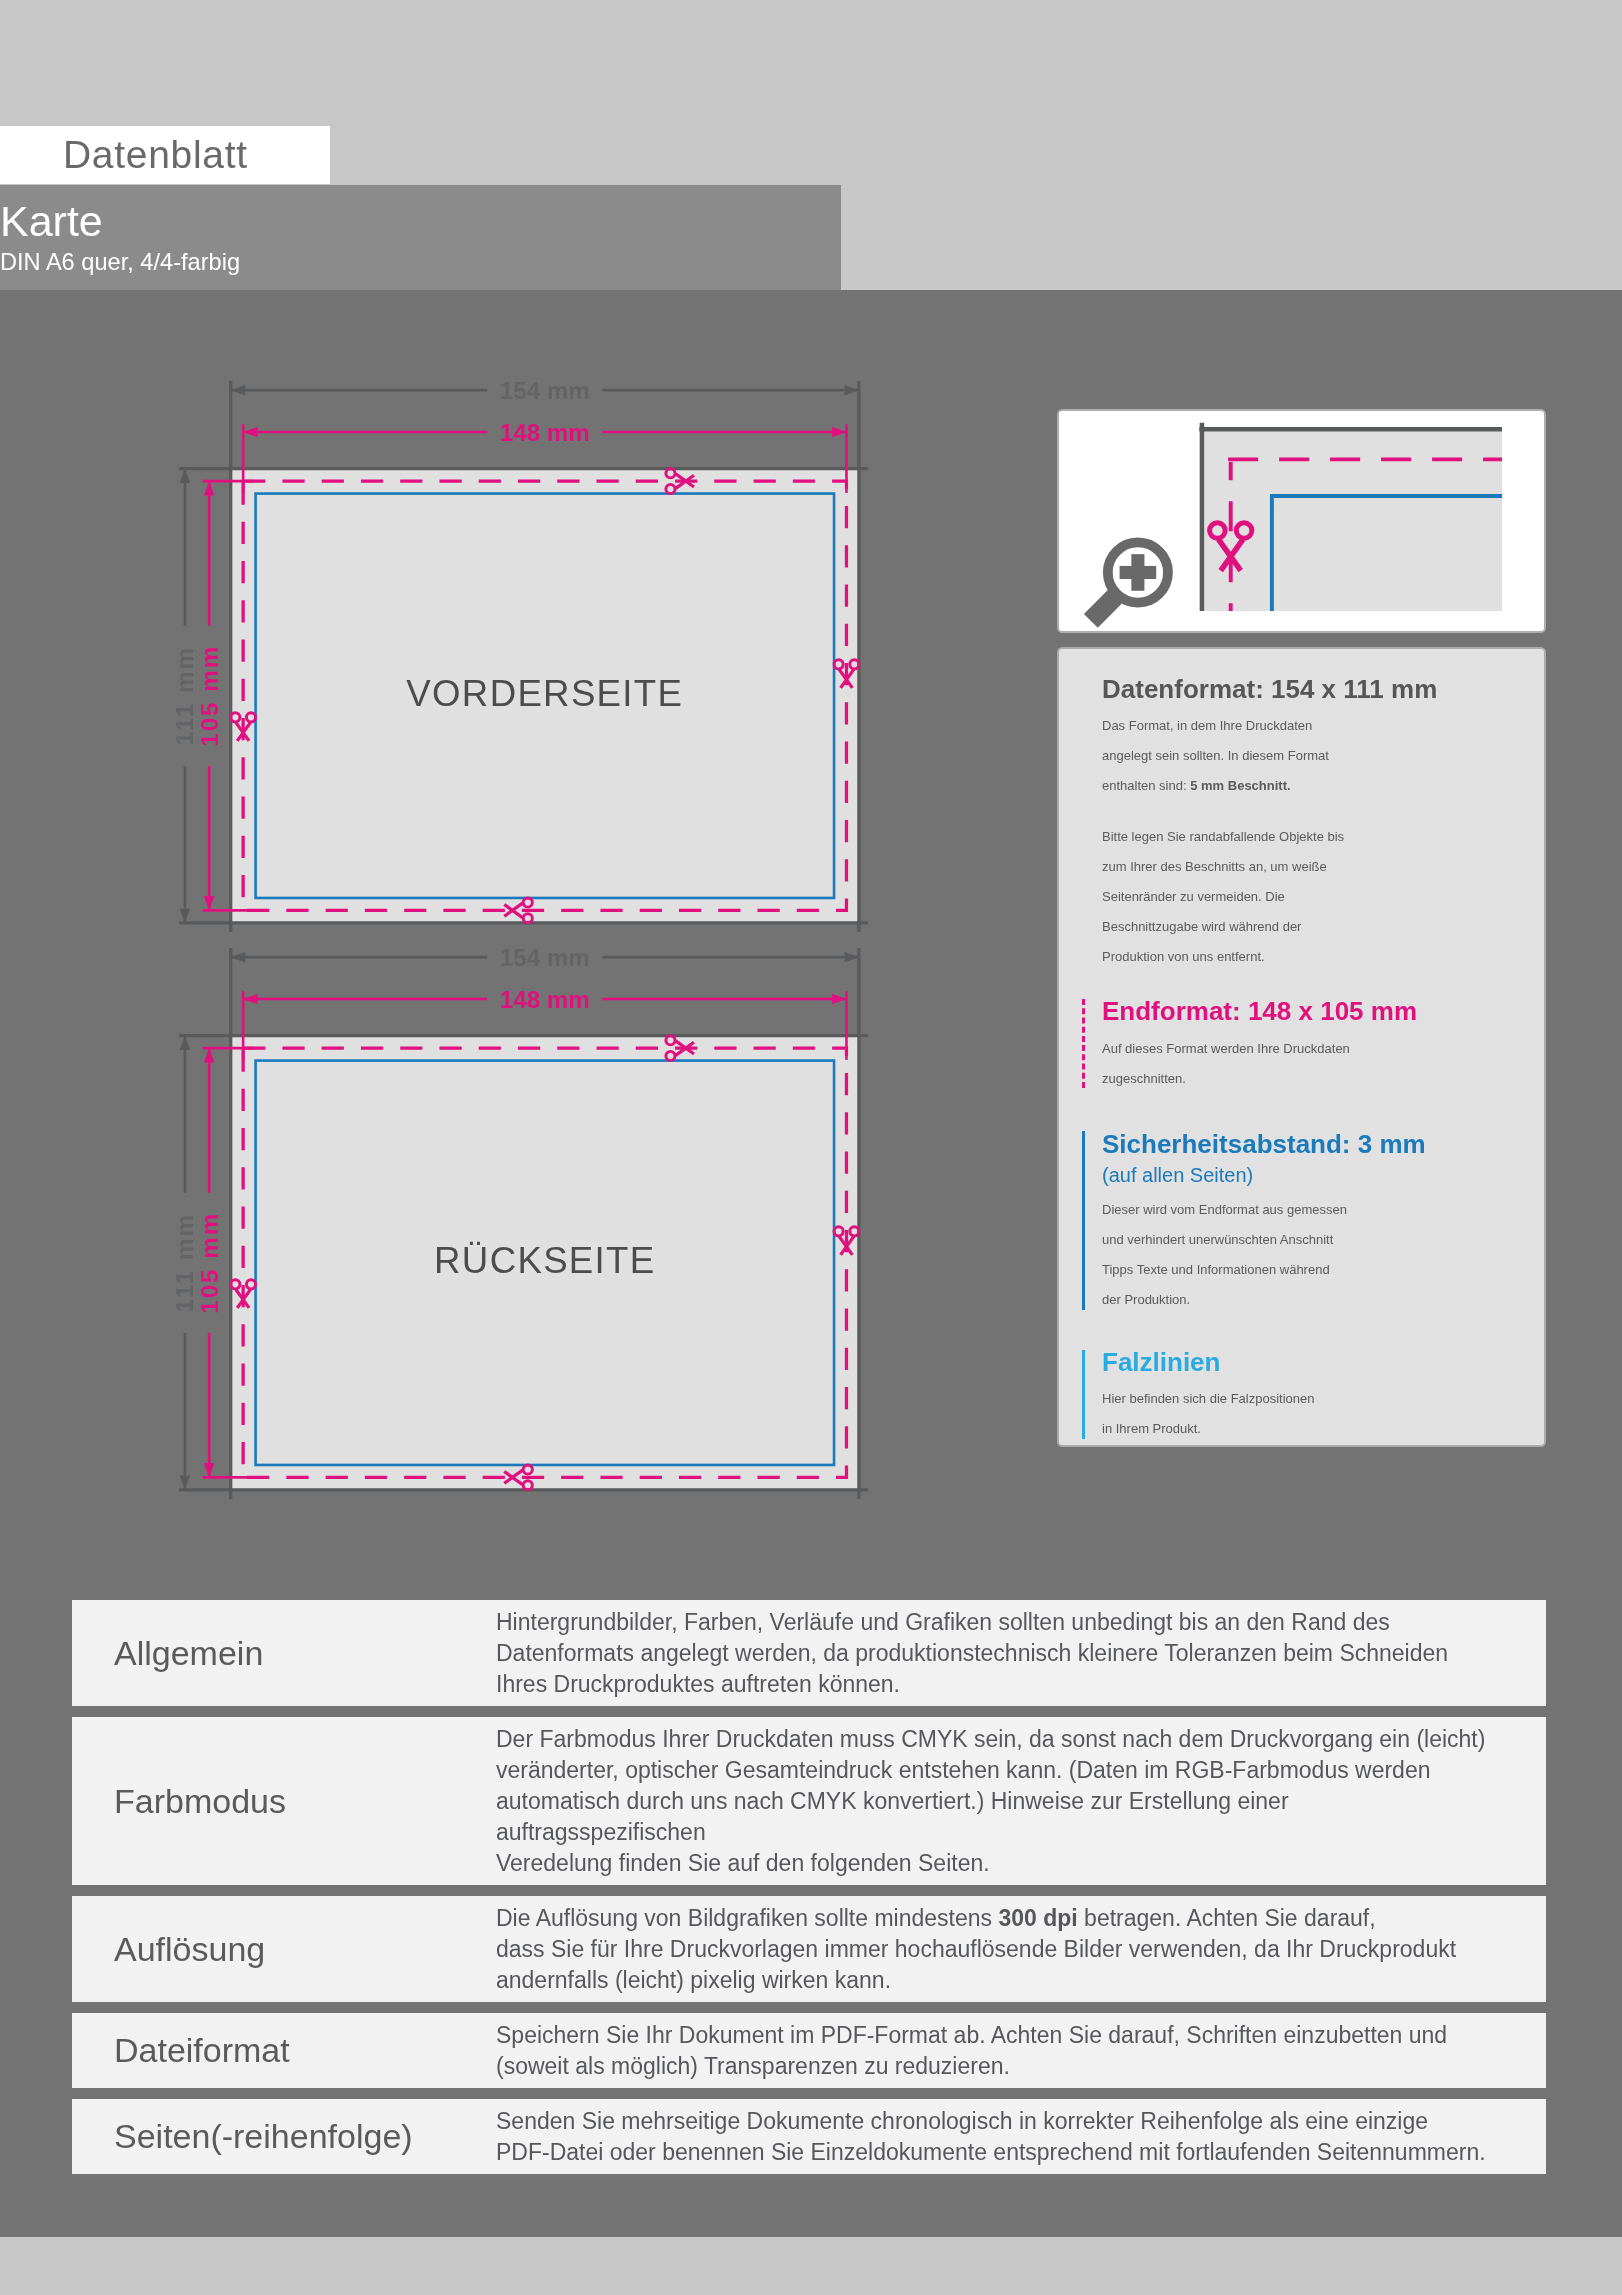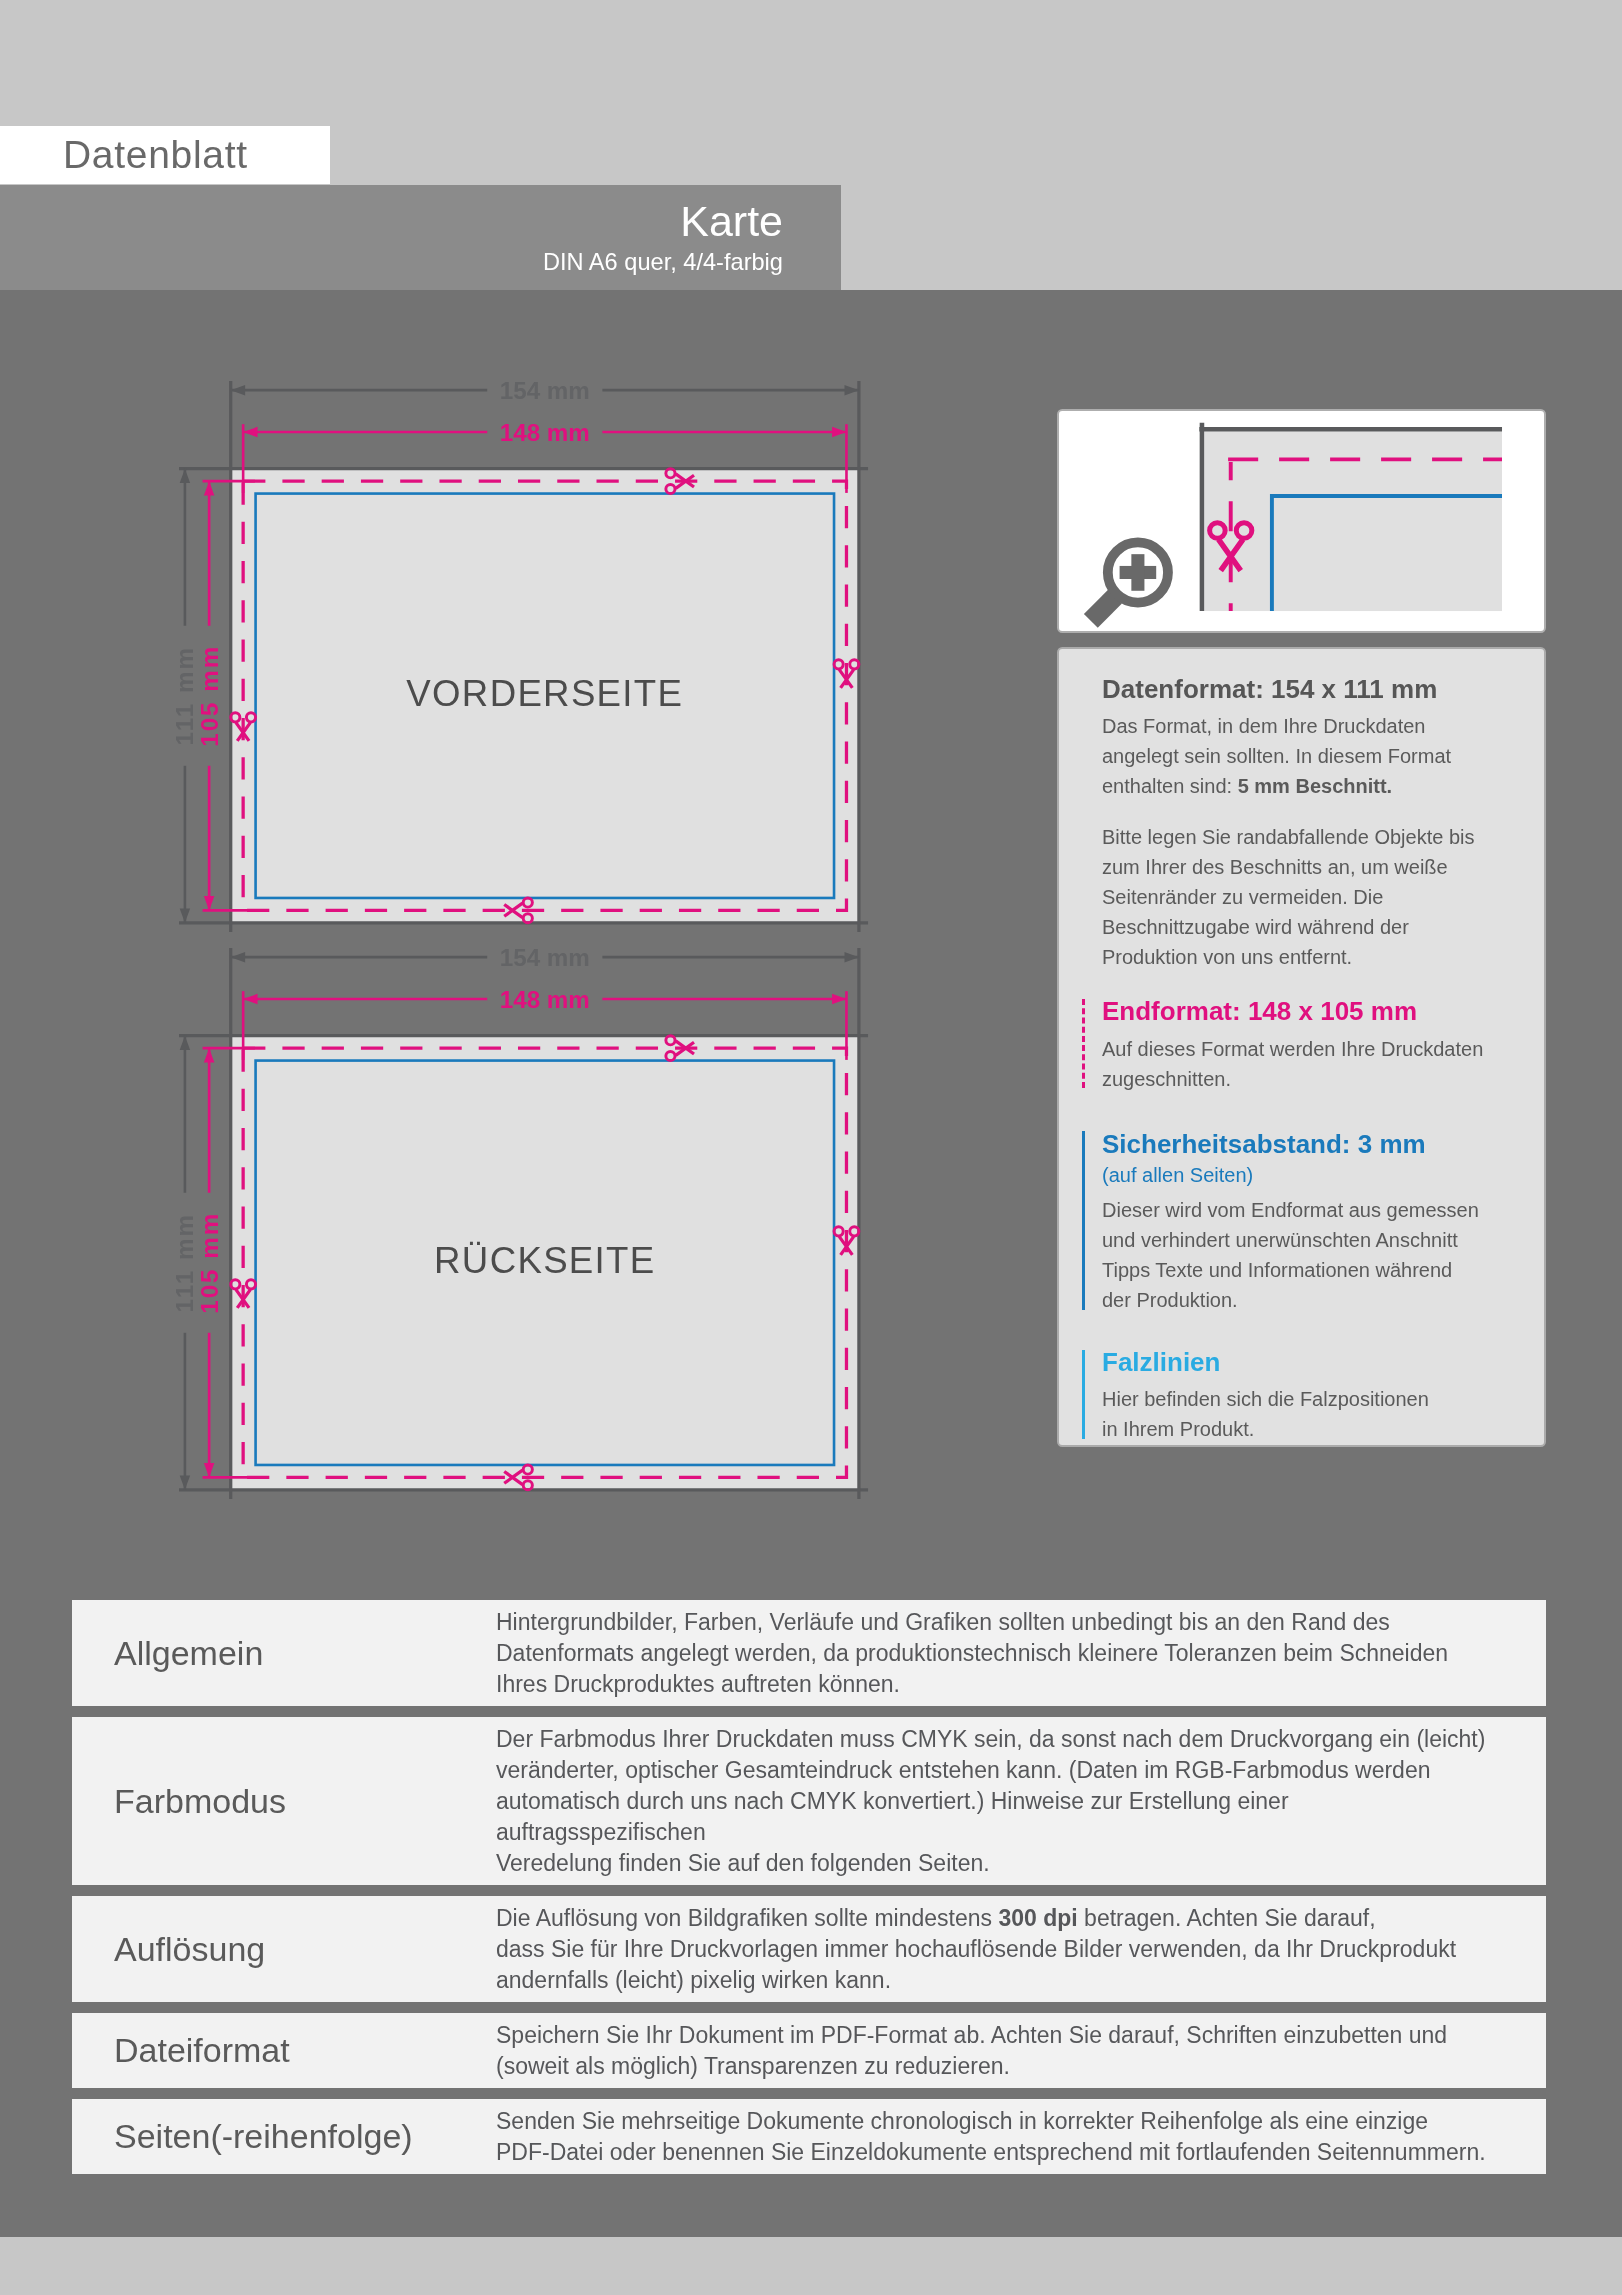--- a/index.html
+++ b/index.html
@@ -14,21 +14,21 @@
   }
   
   .band-top{position:absolute;left:0;top:0;width:1623px;height:290px;background:var(--band);}
   .datenblatt-box{
     position:absolute;left:0;top:126px;width:330px;height:58px;background:#ffffff;
     display:flex;align-items:center;padding-left:63px;
     font-size:39px;color:#696969;letter-spacing:0.7px;
   }
   .karte-bar{
     position:absolute;left:0;top:185px;width:841px;height:105px;background:var(--bar);
-    display:flex;flex-direction:column;align-items:flex-end;justify-content:center;
+    display:flex;flex-direction:column;align-items:flex-start;justify-content:center;
     padding-right:58px;color:#ffffff;
   }
   .karte-title{font-size:43px;line-height:46px;}
   .karte-sub{font-size:23.6px;line-height:27.5px;margin-top:4.6px;}
   
   .diagram{position:absolute;width:710px;}
   .diagram.front{left:162px;top:364px;}
   .diagram.back{left:162px;top:931px;}
   .diagram svg{display:block;width:100%;height:auto;}
   .s-gray{stroke:#595a5c;fill:none;}
@@ -54,21 +54,21 @@
   .info-block{position:relative;}
   .info-block .marker{position:absolute;left:-19.6px;top:3.9px;bottom:5.2px;width:0;}
   .marker.dash-mag{border-left:3.3px dashed var(--magenta);}
   .marker.solid-blue{border-left:3.3px solid var(--blue);}
   .marker.solid-cyan{border-left:3.3px solid var(--cyan);}
   .info-heading{font-size:26px;font-weight:bold;line-height:33px;color:#565656;}
   .info-heading.mag{color:var(--magenta);}
   .info-heading.blue{color:var(--blue);}
   .info-heading.cyan{color:var(--cyan);}
   .info-subheading{font-size:20px;line-height:29px;color:var(--blue);}
-  .info-body{font-size:20px;line-height:30px;color:#5a5a5a;white-space:pre-line;margin-top:5.2px;}
+  .info-body{font-size:13px;line-height:30px;color:#5a5a5a;white-space:pre-line;margin-top:5.2px;}
   .info-body.second{margin-top:21px;}
   .mt-endformat{margin-top:23.6px;}
   .mt-sicherheit{margin-top:34px;}
   .mt-falz{margin-top:31px;}
   .info-body b,.tip-body b{font-weight:bold;}
   
   .tips{position:absolute;left:72px;top:1582px;width:1474px;}
   .tips-bar{
     height:75px;background:var(--bar);color:#ffffff;font-size:35px;
     display:flex;align-items:center;padding-left:42px;

